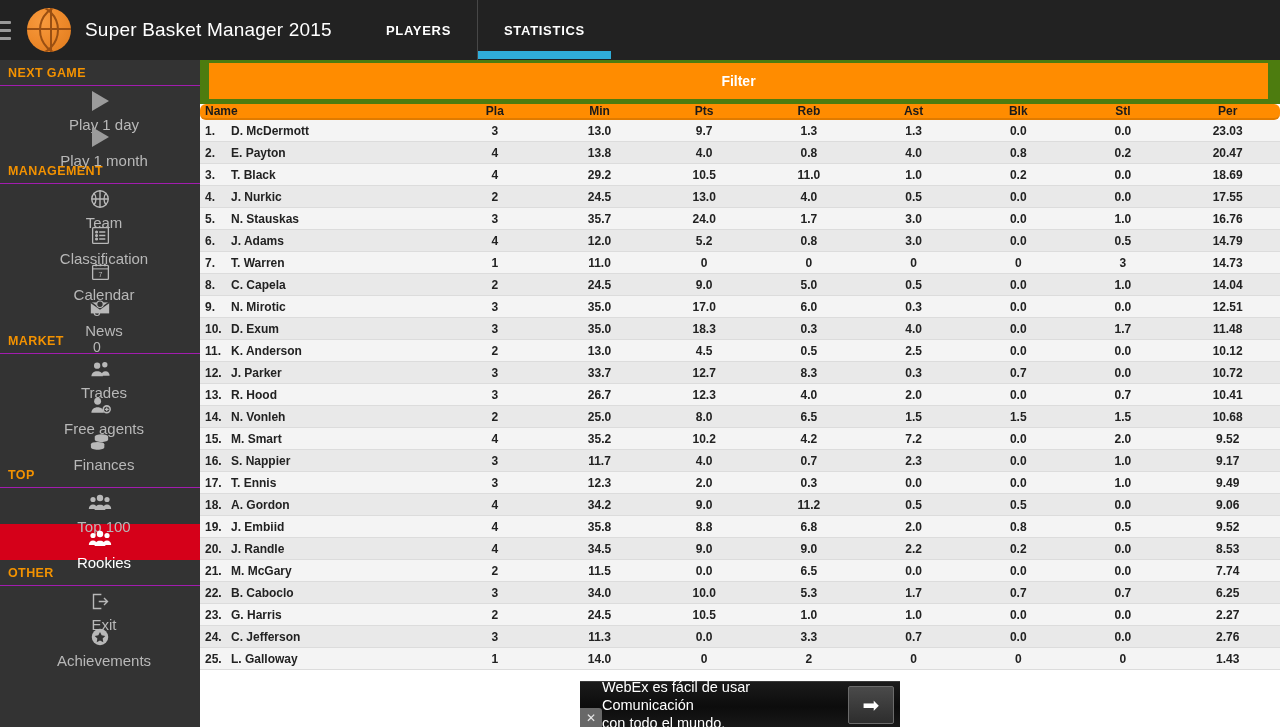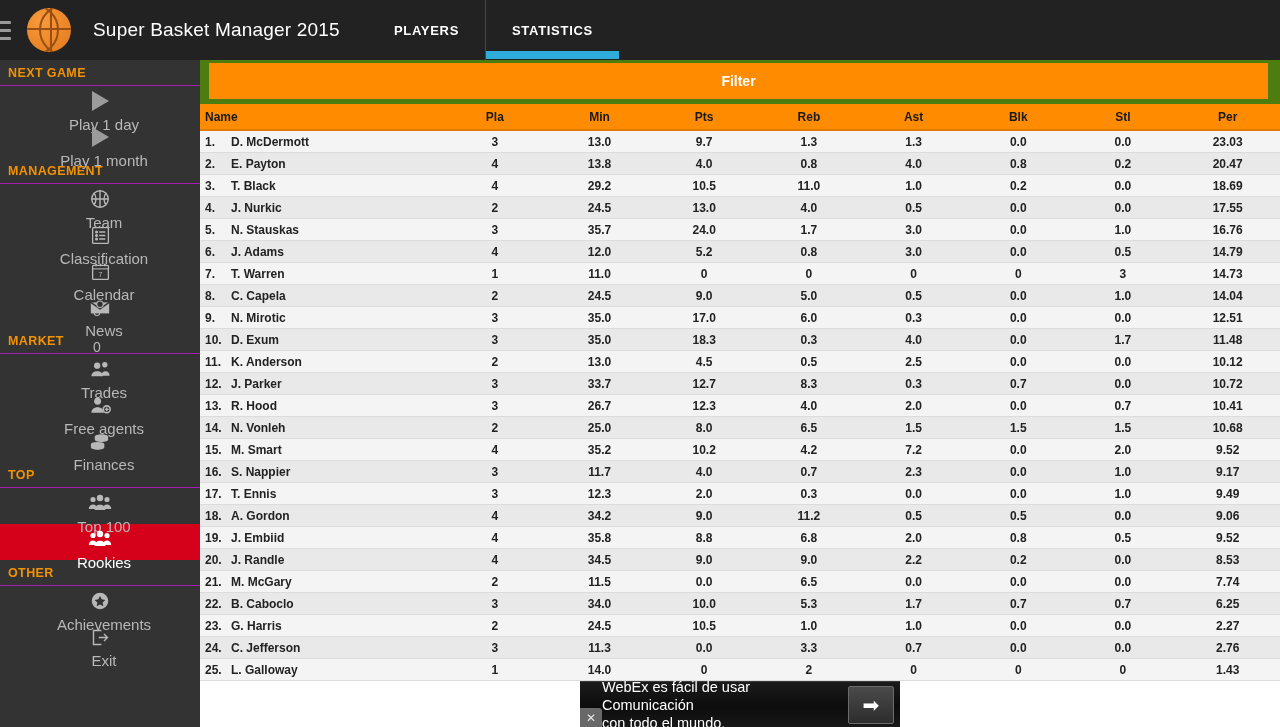--- a/index.html
+++ b/index.html
@@ -39,21 +39,21 @@
     left: -2px; top: 20px; width: 48px; height: 3px; border-width: 2px 0 0 0;
   }
   .ball-curve1, .ball-curve2 {
     position: absolute; border: 2px solid #9a4f12; border-radius: 50%;
     pointer-events: none;
   }
   .ball-curve1 { left: -20px; top: -4px; width: 52px; height: 52px; }
   .ball-curve2 { left: 12px; top: -4px; width: 52px; height: 52px; }
 
   .app-title {
-    color: #ffffff; font-size: 19px; margin-left: 22px; white-space: nowrap;
+    color: #ffffff; font-size: 19px; margin-left: 14px; white-space: nowrap;
     font-weight: 400; letter-spacing: .2px;
   }
 
   .tabs { display: flex; align-items: stretch; height: 60px; margin-left: 28px; }
   .tab {
     position: relative; display: flex; align-items: center; justify-content: center;
     padding: 8px 26px; color: #ffffff; font-size: 13px; font-weight: bold;
     letter-spacing: .7px; cursor: pointer;
   }
   .tab + .tab { border-left: 1px solid #474747; }
@@ -97,23 +97,23 @@
   .filter-wrap {
     height: 44px; background: #4d7c0f; padding: 3px 12px 5px 9px;
   }
   .filter-bar {
     height: 36px; background: #ff8c00; color: #ffffff;
     display: flex; align-items: center; justify-content: center;
     font-size: 14px; font-weight: bold; cursor: pointer;
     width: 1059px;
   }
   .table-head {
-    height: 27px; background: #ff8c00; border-bottom: 2px solid #e07b00;
+    height: 16px; background: #ff8c00; border-bottom: 2px solid #e07b00;
     display: flex; align-items: center; color: #1a1a1a;
-    font-size: 12px; font-weight: bold;
+    font-size: 12px; font-weight: bold; border-radius: 6px;
   }
   .table-body { height: 602px; background: #ffffff; overflow: hidden; }
   .row {
     height: 22px; display: flex; align-items: center;
     font-size: 12px; font-weight: bold; color: #222222;
     border-bottom: 1px solid #dcdcdc;
   }
   .row.odd  { background: #f4f4f4; }
   .row.even { background: #e9e9e9; }
 
@@ -293,35 +293,35 @@
           <circle cx="12" cy="7" r="3.2"></circle>
             <path d="M6.6 19c0-3.2 2.3-5.2 5.4-5.2s5.4 2 5.4 5.2z"></path>
         </svg>
       </span>
       <span class="sb-label">Rookies</span>
     </div>
 
     <div class="sb-section">OTHER</div>
     <div class="sb-item">
       <span class="sb-icon">
+        <svg width="21" height="21" viewBox="0 0 24 24" fill="none" stroke="#b8b8b8" stroke-width="1.6">
+          <path d="M13 4H4v16h9"></path>
+            <path d="M10 12h10M16 8l4 4-4 4" fill="none"></path>
+        </svg>
+      </span>
+      <span class="sb-label">Exit</span>
+    </div>
+    <div class="sb-item">
+      <span class="sb-icon">
         <svg width="22" height="22" viewBox="0 0 24 24">
           <circle cx="12" cy="12" r="9" fill="#b8b8b8"></circle>
           <path d="M12 6.5l1.8 3.7 4 .6-2.9 2.8.7 4-3.6-1.9-3.6 1.9.7-4-2.9-2.8 4-.6z" fill="#333333"></path>
         </svg>
       </span>
       <span class="sb-label">Achievements</span>
-    </div>
-    <div class="sb-item">
-      <span class="sb-icon">
-        <svg width="21" height="21" viewBox="0 0 24 24" fill="none" stroke="#b8b8b8" stroke-width="1.6">
-          <path d="M13 4H4v16h9"></path>
-            <path d="M10 12h10M16 8l4 4-4 4" fill="none"></path>
-        </svg>
-      </span>
-      <span class="sb-label">Exit</span>
     </div>
   </div>
 
   <div class="main">
     <div class="filter-wrap">
       <div class="filter-bar">Filter</div>
     </div>
 
     <div class="table-head">
       <div class="c-name">Name</div>

